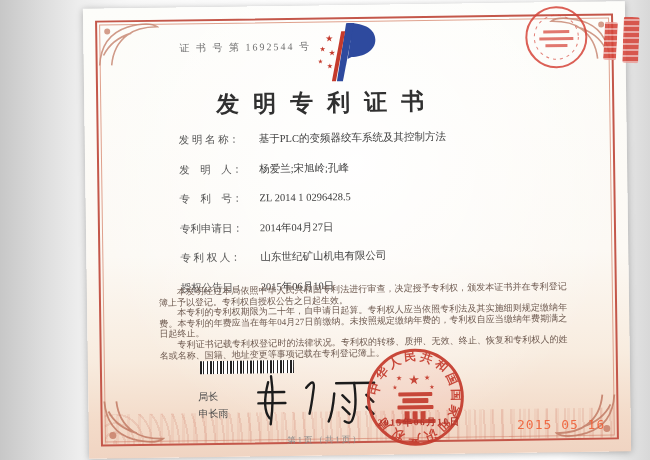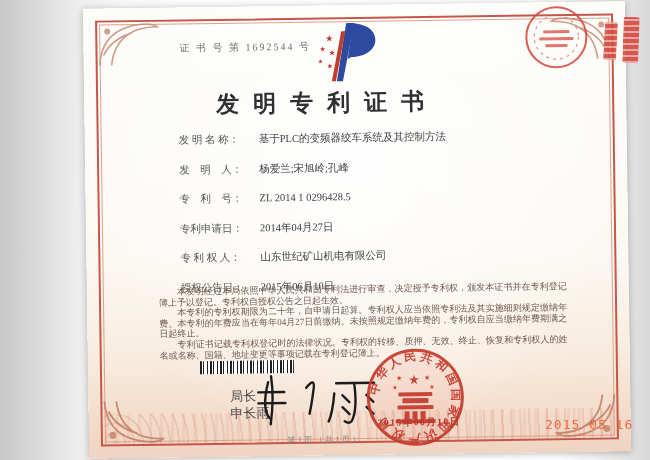--- a/index.html
+++ b/index.html
@@ -57,38 +57,38 @@
   .bodytext{
     position:absolute;left:72px;right:62px;top:279px;
     font-size:9px;line-height:10.6px;color:#6e5a50;text-align:justify;
   }
   .bodytext p{margin:0;text-indent:2em;}
   
   .barcode{
     position:absolute;left:112px;top:354px;width:94px;height:13px;
     background:repeating-linear-gradient(90deg,#222 0 2px,#fff 2px 3px,#222 3px 4px,#fff 4px 7px,#222 7px 8px,#fff 8px 10px);
   }
-  .director{position:absolute;left:110px;top:381px;font-size:13px;color:#4c4c4c;line-height:17px;margin-left:32px;}
+  .director{position:absolute;left:110px;top:381px;font-size:10px;color:#4c4c4c;line-height:17px;}
   .signature{position:absolute;left:162px;top:366px;}
   .seal{position:absolute;left:276px;top:342px;opacity:.92;}
   .grantstamp{
     position:absolute;left:289px;top:412px;
     font-size:9.5px;font-weight:700;color:#b5372c;letter-spacing:1.5px;z-index:4;
   }
   .pagefoot{
     position:absolute;left:0;right:70px;top:429px;text-align:center;
     font-size:8.5px;color:#8a8a8a;letter-spacing:2px;
   }
   
   .corner-tab{position:absolute;border-radius:2px;background:#d6453a;opacity:.88;
     background-image:repeating-linear-gradient(0deg,rgba(255,255,255,.5) 0 2px,rgba(255,255,255,0) 2px 6px);}
   .tab1{left:604px;top:22px;width:13px;height:38px;transform:rotate(3deg);}
   .tab2{left:623px;top:17px;width:16px;height:46px;transform:rotate(2deg);}
   .timestamp{
-    position:absolute;left:545px;top:417px;z-index:9;
+    position:absolute;left:517px;top:417px;z-index:9;
     font-family:"DejaVu Sans Mono","Liberation Mono",monospace;
     font-size:13px;color:#f05a30;opacity:.85;letter-spacing:1px;
   }
 </style>
 </head>
 <body>
 
 <div class="paper">
   <div class="frame"></div>
   <div class="lace"></div>

